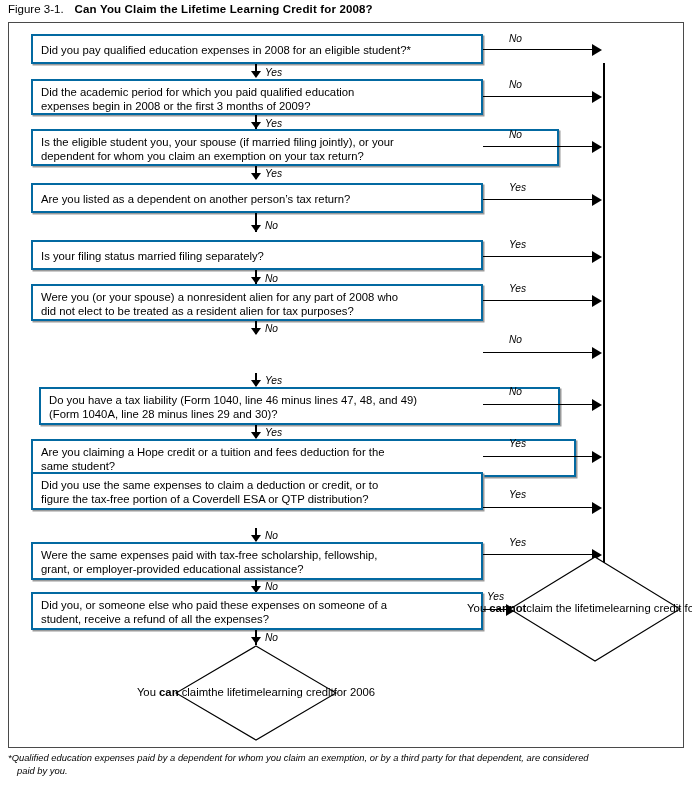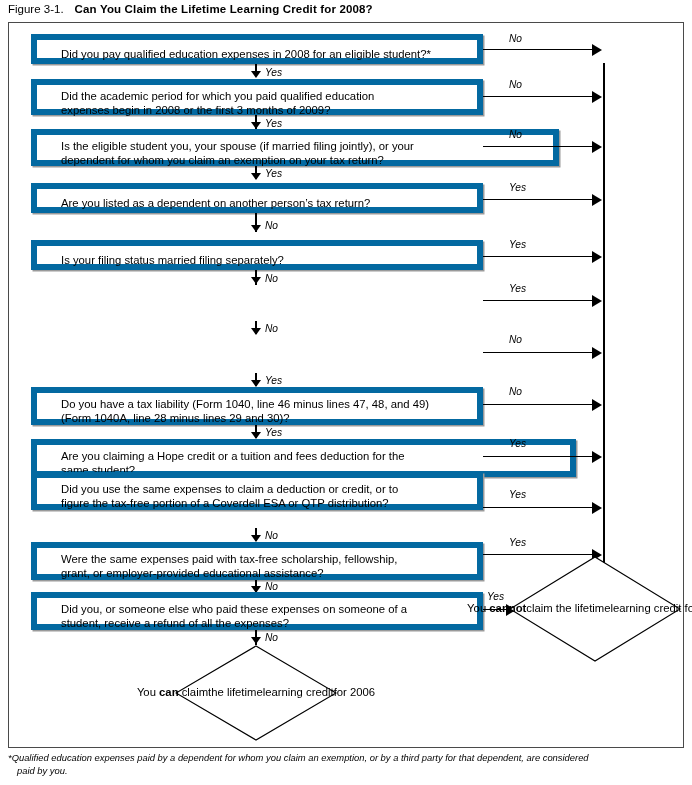--- a/index.html
+++ b/index.html
@@ -28,25 +28,25 @@
     width: 676px; height: 726px;
     border: 1px solid #4a4a4a;
     box-sizing: border-box;
     background: #fff;
   }
 
   
   .qbox {
     position: absolute;
     box-sizing: border-box;
-    border: 6px solid #0369a1;
+    border: 2px solid #0369a1;
     background: #fff;
     font-size: 11.3px;
     line-height: 14.4px;
-    padding: 4px 0 0 24px;
+    padding: 4px 0 0 8px;
     box-shadow: 1.5px 1.5px 0 0 #9a9a9a;
   }
   .qbox .ln { display: block; white-space: nowrap; }
 
   
   .vconn {
     position: absolute;
     width: 1.6px;
     background: #000;
   }
@@ -186,35 +186,39 @@
   <div class="qbox" style="left:22px; top:217px; width:452px; height:30px; padding-top:7px;">
     <span class="ln">Is your filing status married filing separately?</span>
   </div>
   <div class="hconn" style="left:474px; top:233px; width:113px;"></div>
   <div class="htip" style="left:583px; top:228px;"></div>
   <div class="hlabel" style="left:500px; top:216px;">Yes</div>
   <div class="vconn" style="left:246px; top:247px; height:15px;"></div>
   <div class="vtip" style="left:242px; top:254px;"></div>
   <div class="vlabel" style="left:256px; top:250px;">No</div>
 
+  <div class="qbox" style="left:22px; top:261px; width:452px; height:37px;">
+    <span class="ln">Were you (or your spouse) a nonresident alien for any part of 2008 who</span>
+    <span class="ln">did not elect to be treated as a resident alien for tax purposes?</span>
+  </div>
   <div class="hconn" style="left:474px; top:277px; width:113px;"></div>
   <div class="htip" style="left:583px; top:272px;"></div>
   <div class="hlabel" style="left:500px; top:260px;">Yes</div>
   <div class="vconn" style="left:246px; top:298px; height:13px;"></div>
   <div class="vtip" style="left:242px; top:305px;"></div>
   <div class="vlabel" style="left:256px; top:300px;">No</div>
 
   <div class="hconn" style="left:474px; top:329px; width:113px;"></div>
   <div class="htip" style="left:583px; top:324px;"></div>
   <div class="hlabel" style="left:500px; top:311px;">No</div>
   <div class="vconn" style="left:246px; top:350px; height:13px;"></div>
   <div class="vtip" style="left:242px; top:357px;"></div>
   <div class="vlabel" style="left:256px; top:352px;">Yes</div>
 
-  <div class="qbox" style="left:22px; top:364px; width:452px; height:38px;">
+  <div class="qbox" style="left:30px; top:364px; width:521px; height:38px;">
     <span class="ln">Do you have a tax liability (Form 1040, line 46 minus lines 47, 48, and 49)</span>
     <span class="ln">(Form 1040A, line 28 minus lines 29 and 30)?</span>
   </div>
   <div class="hconn" style="left:474px; top:381px; width:113px;"></div>
   <div class="htip" style="left:583px; top:376px;"></div>
   <div class="hlabel" style="left:500px; top:363px;">No</div>
   <div class="vconn" style="left:246px; top:402px; height:13px;"></div>
   <div class="vtip" style="left:242px; top:409px;"></div>
   <div class="vlabel" style="left:256px; top:404px;">Yes</div>
 

